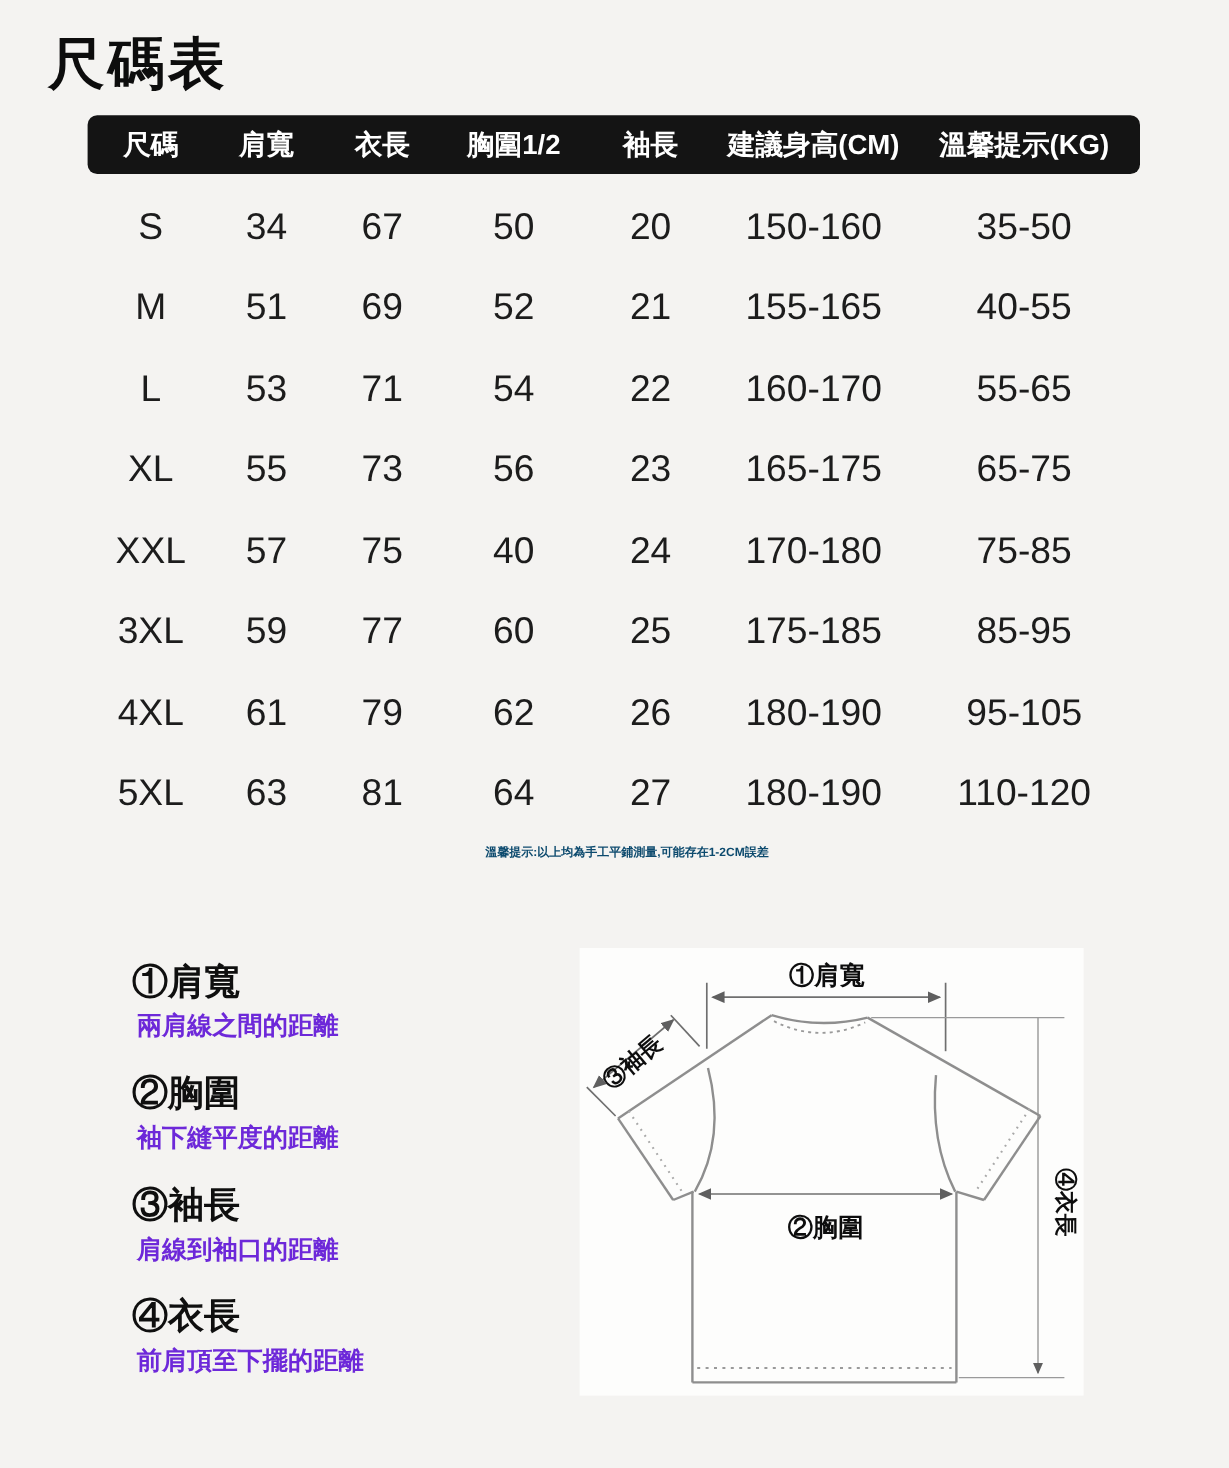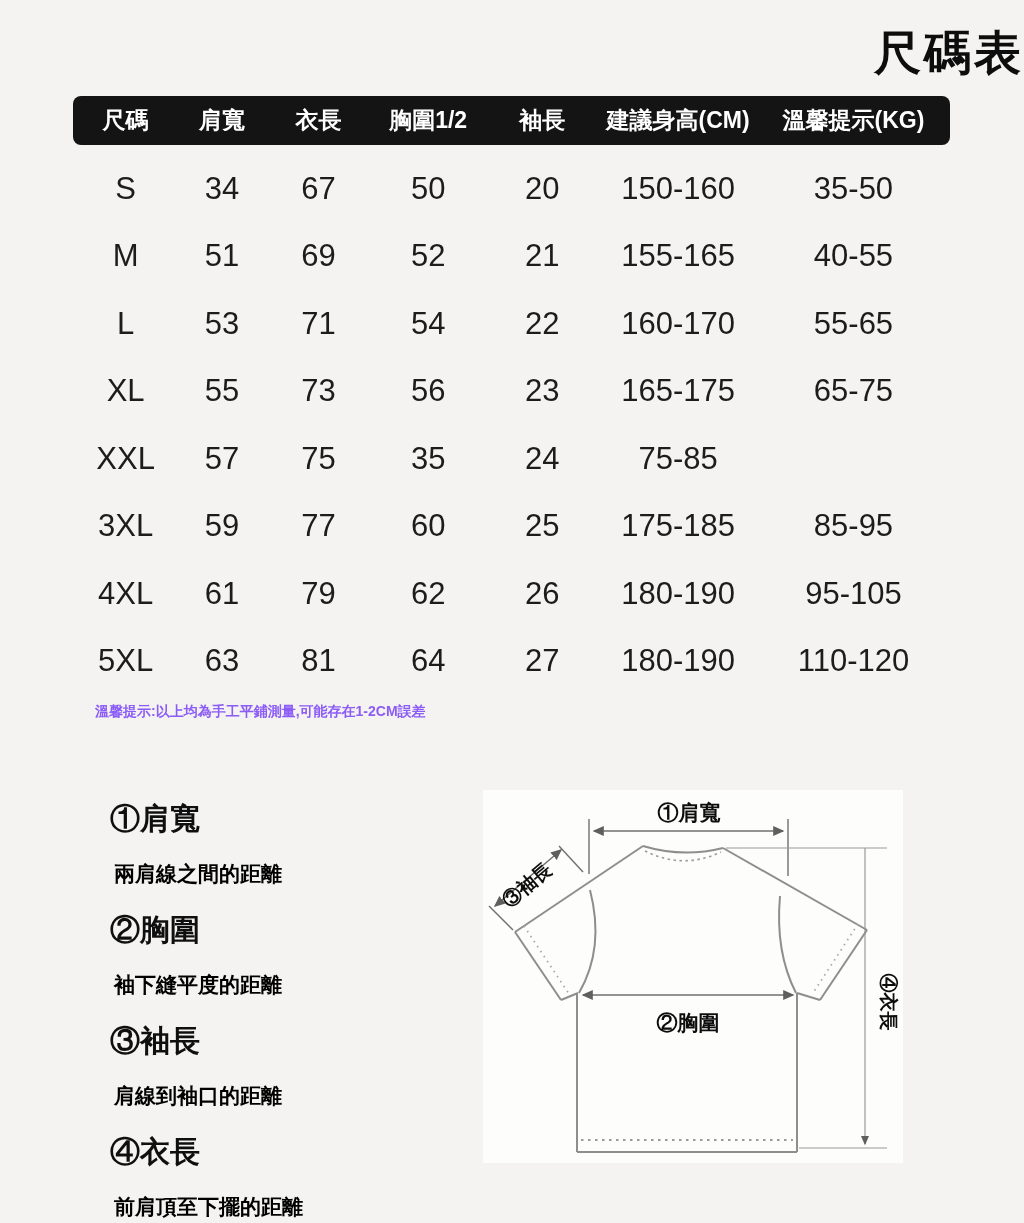--- a/index.html
+++ b/index.html
@@ -9,25 +9,26 @@
     width: 1024px;
     height: 1223px;
     background: #f4f3f1;
     font-family: "Liberation Sans", sans-serif;
     color: #1a1a1a;
     overflow: hidden;
   }
   .page-title {
     position: absolute;
     top: 22px; left: 0; right: 0;
-    text-align: right;
+    text-align: left;
     font-size: 47px;
     font-weight: 700;
     letter-spacing: 3px;
     color: #0d0d0d;
+    padding-left: 40px;
   }
   .table-wrap {
     position: absolute;
     top: 96px; left: 73px;
     width: 877px;
   }
   .grid-row {
     display: grid;
     grid-template-columns: 12% 10% 12% 13% 13% 18% 22%;
     align-items: center;
@@ -43,46 +44,47 @@
   }
   .table-body { padding-top: 10px; }
   .table-body .grid-row {
     height: 67.5px;
     font-size: 31px;
     font-weight: 400;
     color: #1c1c1c;
   }
   .table-note {
     margin: 8px 0 0 22px;
-    font-size: 14px;
-    font-weight: 700;
-    color: #8b5cf6;
+    font-size: 10px;
+    font-weight: 700;
+    color: #0c4a6e;
+    text-align: center;
   }
   .bottom {
     position: absolute;
     top: 790px; left: 0;
     width: 1024px; height: 373px;
   }
   .defs {
     position: absolute;
     left: 110px; top: 10px;
     width: 340px;
   }
   .def-block { margin-bottom: 24px; }
   .def-term {
     font-size: 30px;
     font-weight: 700;
     color: #0f0f0f;
     line-height: 38px;
   }
   .def-desc {
-    margin: 22px 0 0 4px;
+    margin: 4px 0 0 4px;
     font-size: 21px;
     font-weight: 700;
-    color: #000000;
+    color: #6d28d9;
     line-height: 27px;
   }
   .diagram {
     position: absolute;
     left: 483px; top: 0;
     width: 420px; height: 373px;
     background: #fdfdfc;
   }
   .diagram svg { display: block; }
   .shirt-line { stroke: #8e8e8e; stroke-width: 2; fill: none; }
@@ -143,22 +145,23 @@
       <span>73</span>
       <span>56</span>
       <span>23</span>
       <span>165-175</span>
       <span>65-75</span>
     </div>
     <div class="grid-row">
       <span>XXL</span>
       <span>57</span>
       <span>75</span>
-      <span>35</span>
+      <span>40</span>
       <span>24</span>
+      <span>170-180</span>
       <span>75-85</span>
     </div>
     <div class="grid-row">
       <span>3XL</span>
       <span>59</span>
       <span>77</span>
       <span>60</span>
       <span>25</span>
       <span>175-185</span>
       <span>85-95</span>

